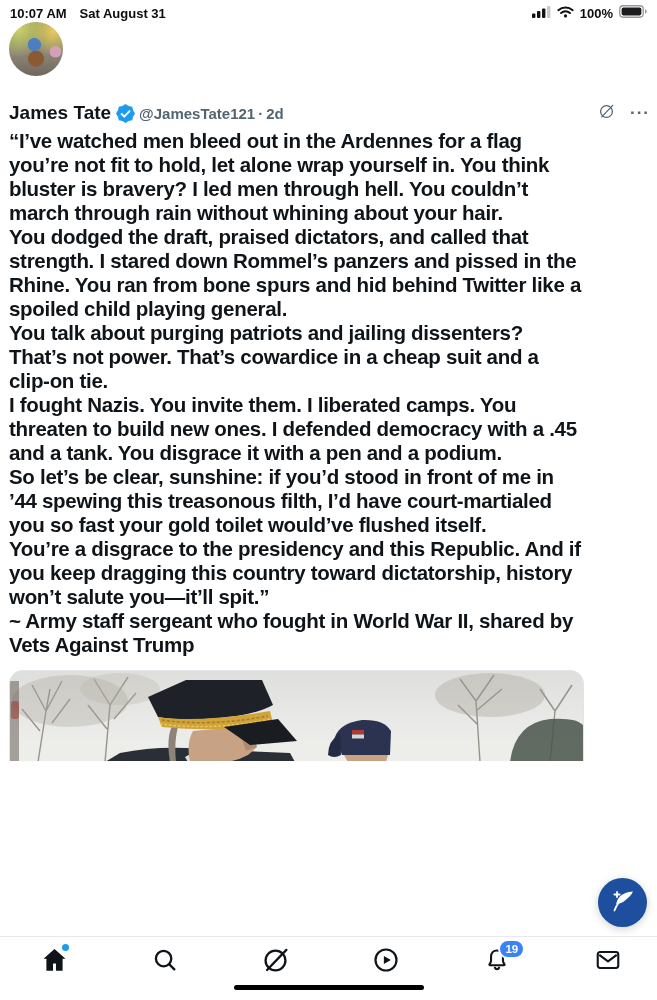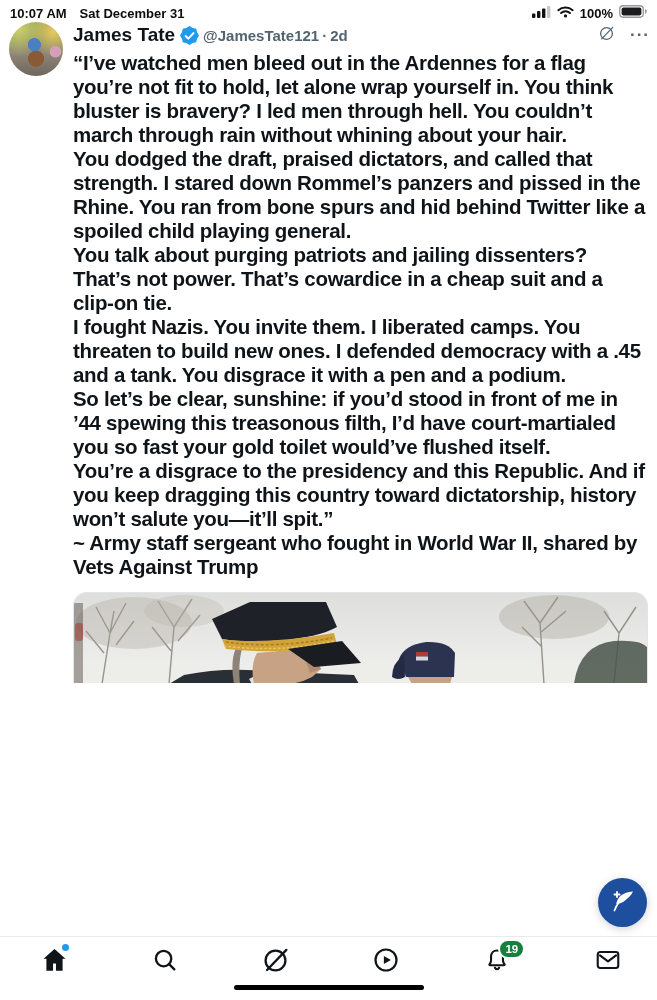--- a/index.html
+++ b/index.html
@@ -11,21 +11,21 @@
   }
   
   .statusbar {
     position:absolute; top:0; left:0; right:0; height:22px;
     display:flex; justify-content:space-between; align-items:center;
     padding:4px 8px 0 10px; font-size:13px; font-weight:700; color:#0c0c0d;
   }
   .sb-left { display:flex; gap:13px; }
   .sb-right { display:flex; align-items:flex-end; gap:6px; padding-right:2px; }
   
-  .content { position:absolute; top:22px; left:9px; width:641px; display:flex; gap:10px; }
+  .content { position:absolute; top:22px; left:9px; width:641px; display:flex; gap:24px;flex-direction:column; }
   .avatar {
     width:54px; height:54px; border-radius:50%; flex:0 0 54px; cursor:pointer;
     background:
       radial-gradient(circle at 50% 68%, #8a5a34 0 17%, rgba(0,0,0,0) 18%),
       radial-gradient(circle at 47% 42%, #4d7fc0 0 15%, rgba(0,0,0,0) 16%),
       radial-gradient(circle at 86% 55%, #d4a0b9 0 10%, rgba(0,0,0,0) 11%),
       radial-gradient(circle at 18% 14%, #cbd06a, rgba(0,0,0,0) 42%),
       radial-gradient(circle at 82% 18%, #e7c95f, rgba(0,0,0,0) 38%),
       linear-gradient(180deg, #97a05a 0%, #8c9264 32%, #8d8678 58%, #6f675c 100%);
   }
@@ -58,38 +58,38 @@
   
   .navbar {
     position:absolute; left:0; right:0; bottom:0; height:64px; background:#fff;
     border-top:1px solid #e8eaec; display:flex; justify-content:space-between;
     padding:9px 33px 0 38px; z-index:4;
   }
   .nav-item { position:relative; width:32px; height:32px; display:flex; justify-content:center; cursor:pointer; }
   .home-dot { position:absolute; top:-2px; right:1px; width:7px; height:7px; border-radius:50%; background:#1d9bf0; }
   .nav-badge {
     position:absolute; top:-7px; right:-12px; min-width:21px; height:20px; padding:0 5px;
-    background:#15803d; border:2px solid #fff; border-radius:11px;
+    background:#3b82f6; border:2px solid #fff; border-radius:11px;
     color:#fff; font-size:11.5px; font-weight:700; line-height:16px; 
   }
   .home-indicator {
     position:absolute; bottom:10px; left:50%; transform:translateX(-50%);
     width:190px; height:5px; border-radius:3px; background:#000; z-index:6; cursor:grab;
   }
   svg { overflow:visible; }
 </style>
 </head>
 <body>
 
 <div class="screen">
 
   <div class="statusbar">
     <div class="sb-left">
       <span>10:07 AM</span>
-      <span>Sat December 31</span>
+      <span>Sat August 31</span>
     </div>
     <div class="sb-right">
       <span>
         <svg width="19" height="12" viewBox="0 0 19 12">
           <rect x="0" y="7.5" width="3.4" height="4.5" rx="1" fill="#111"></rect>
           <rect x="5" y="5" width="3.4" height="7" rx="1" fill="#111"></rect>
           <rect x="10" y="2.5" width="3.4" height="9.5" rx="1" fill="#111"></rect>
           <rect x="15" y="0" width="3.4" height="12" rx="1" fill="#c9c9cd"></rect>
         </svg>
       </span>

